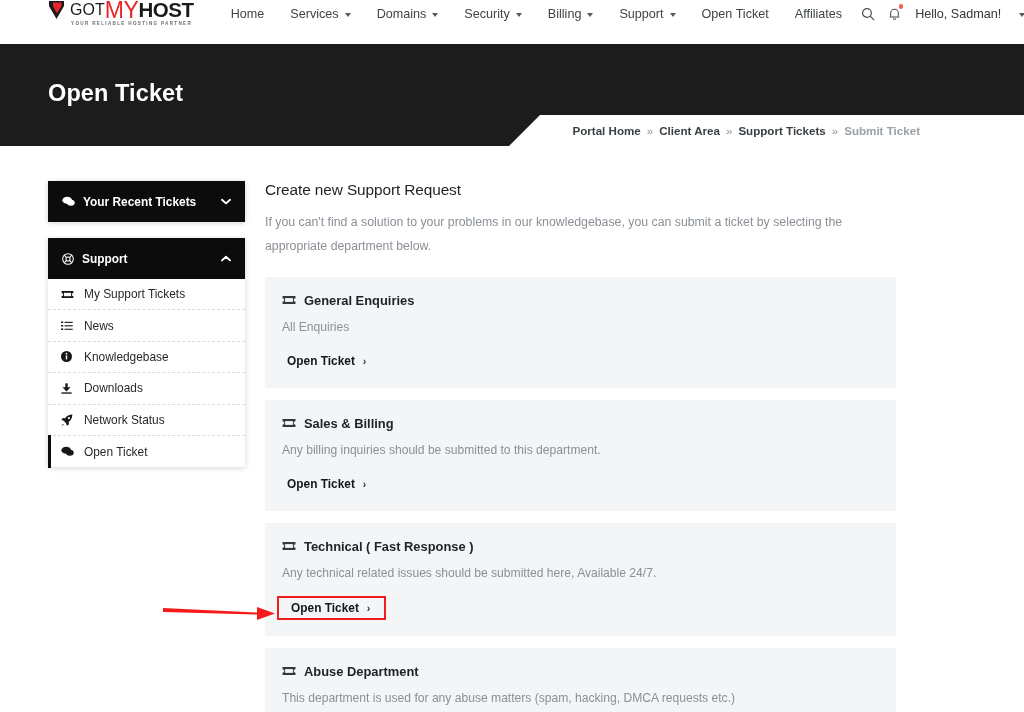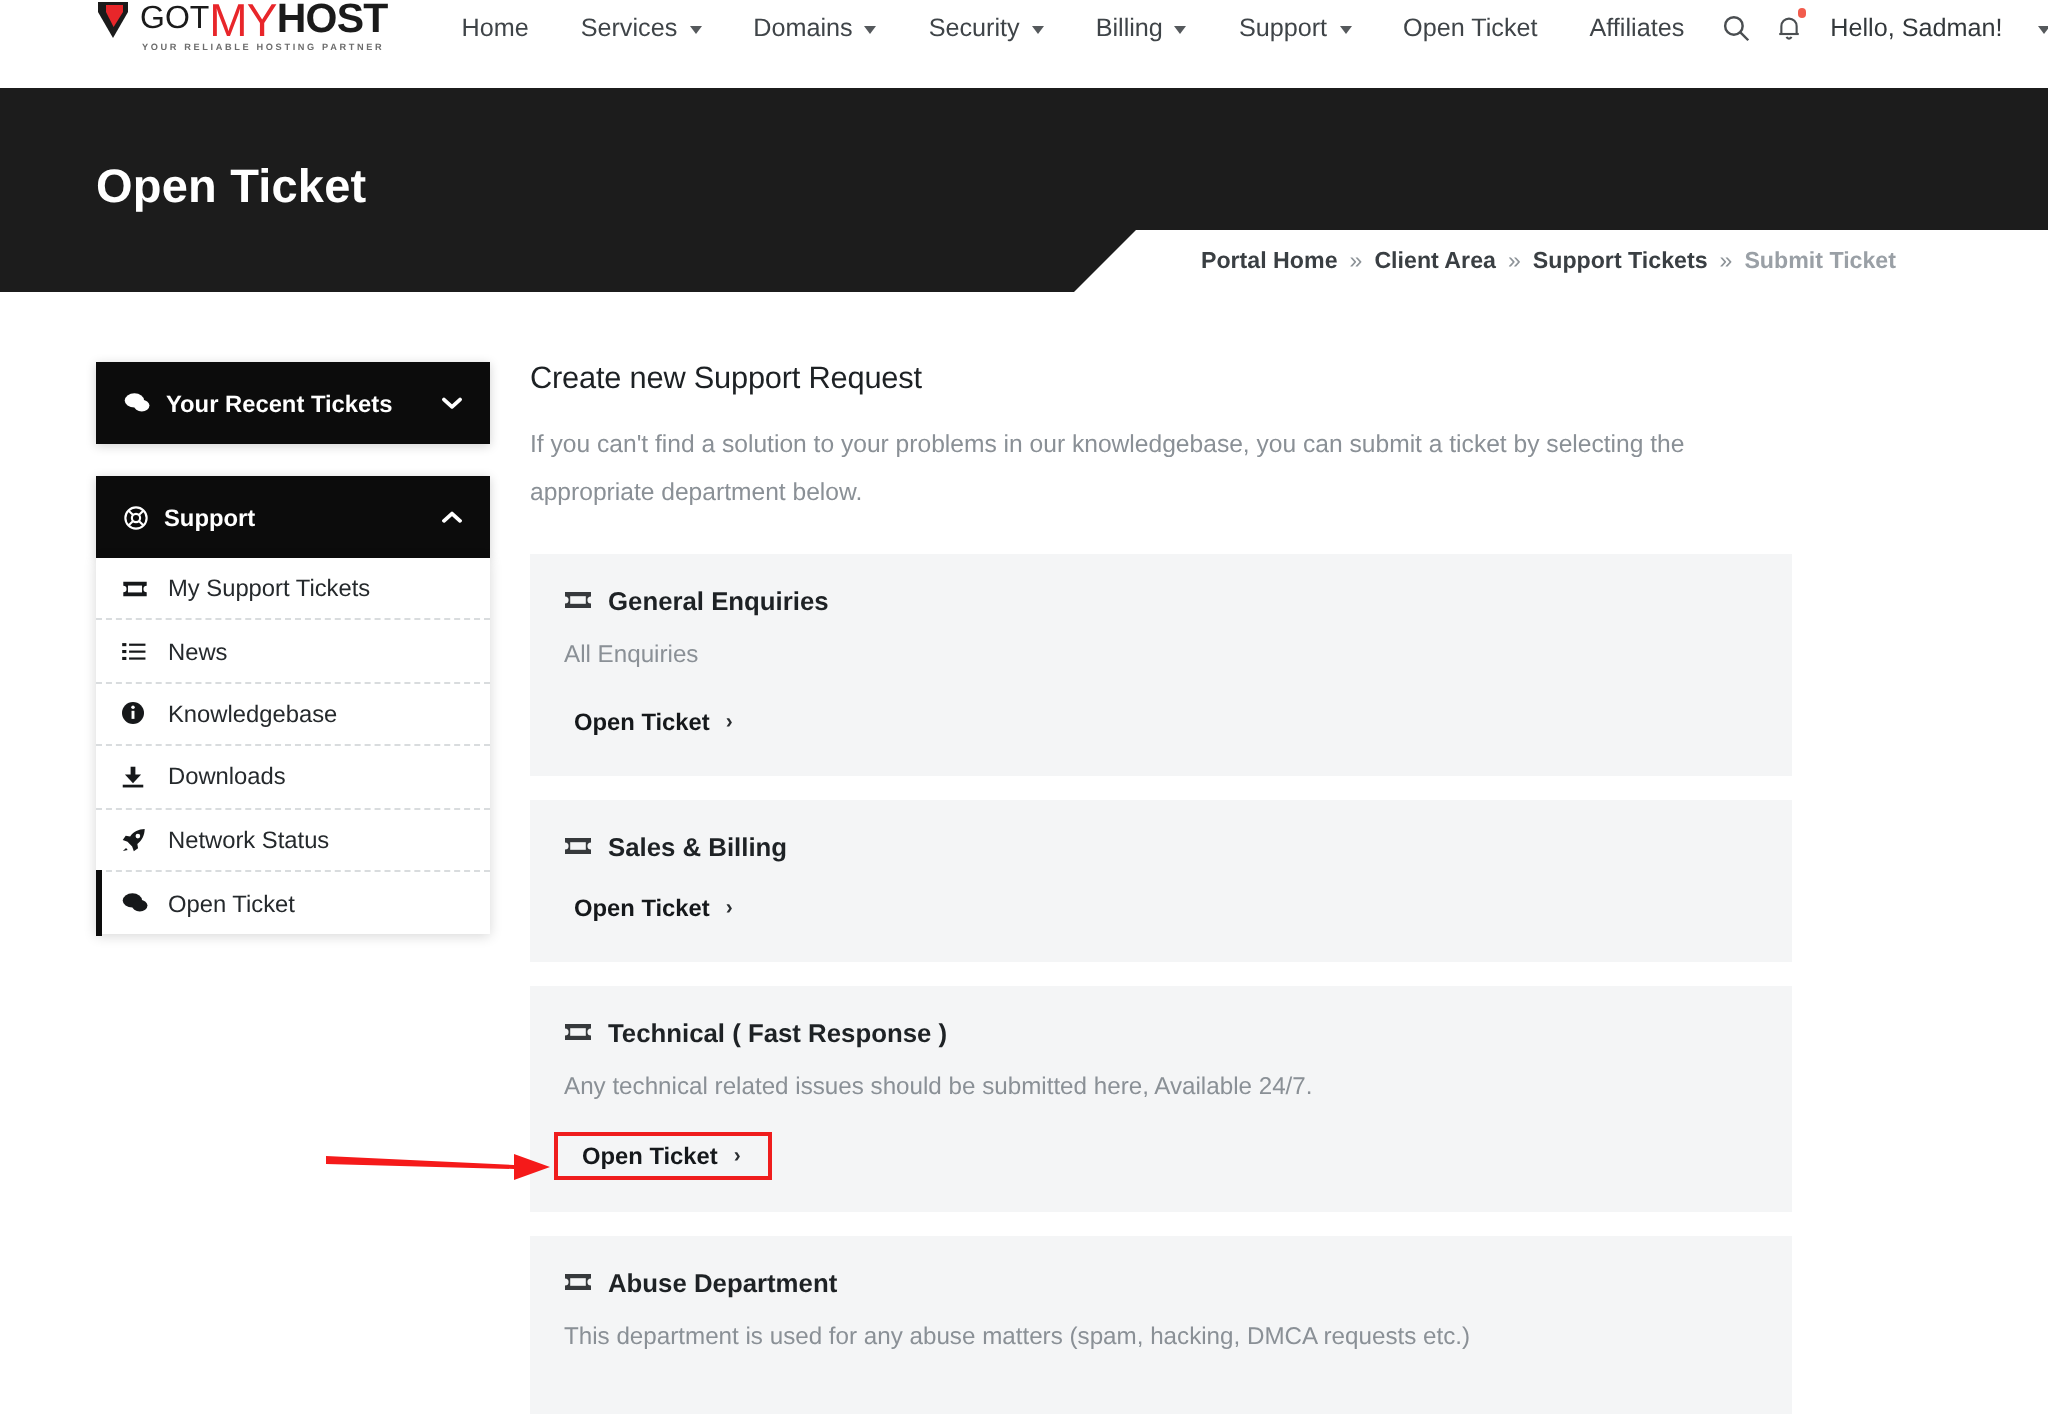--- a/index.html
+++ b/index.html
@@ -143,21 +143,21 @@
     letter-spacing: 0.1px;
   }
   .crumbbox {
     position: absolute;
     right: 0;
     bottom: 0;
     height: 31px;
     background: #ffffff;
     display: flex;
     align-items: center;
-    padding-right: 76px;
+    padding-right: 104px;
     padding-left: 32px;
   }
   .crumbbox::before {
     content: "";
     position: absolute;
     left: -31px;
     top: 0;
     width: 0; height: 0;
     border-bottom: 31px solid #ffffff;
     border-left: 31px solid transparent;
@@ -558,20 +558,21 @@
       <div class="dept-card">
         <div class="dept-title">
           <span class="d-icon">
             <svg width="14" height="10" viewBox="0 0 14 10" fill="#36393c">
               <path d="M0.5 1 h13 v2.2 a1.8 1.8 0 0 0 0 3.6 V9 h-13 V6.8 a1.8 1.8 0 0 0 0-3.6 Z"></path>
               <rect x="3.1" y="3.1" width="7.8" height="3.8" fill="#f4f5f6"></rect>
             </svg>
           </span>
           <span>Sales &amp; Billing</span>
         </div>
+        <div class="dept-desc">Any billing inquiries should be submitted to this department.</div>
         <div class="dept-btn">
           <span>Open Ticket</span>
           <span class="arrow-glyph">›</span>
         </div>
       </div>
 
       <div class="dept-card">
         <div class="dept-title">
           <span class="d-icon">
             <svg width="14" height="10" viewBox="0 0 14 10" fill="#36393c">

